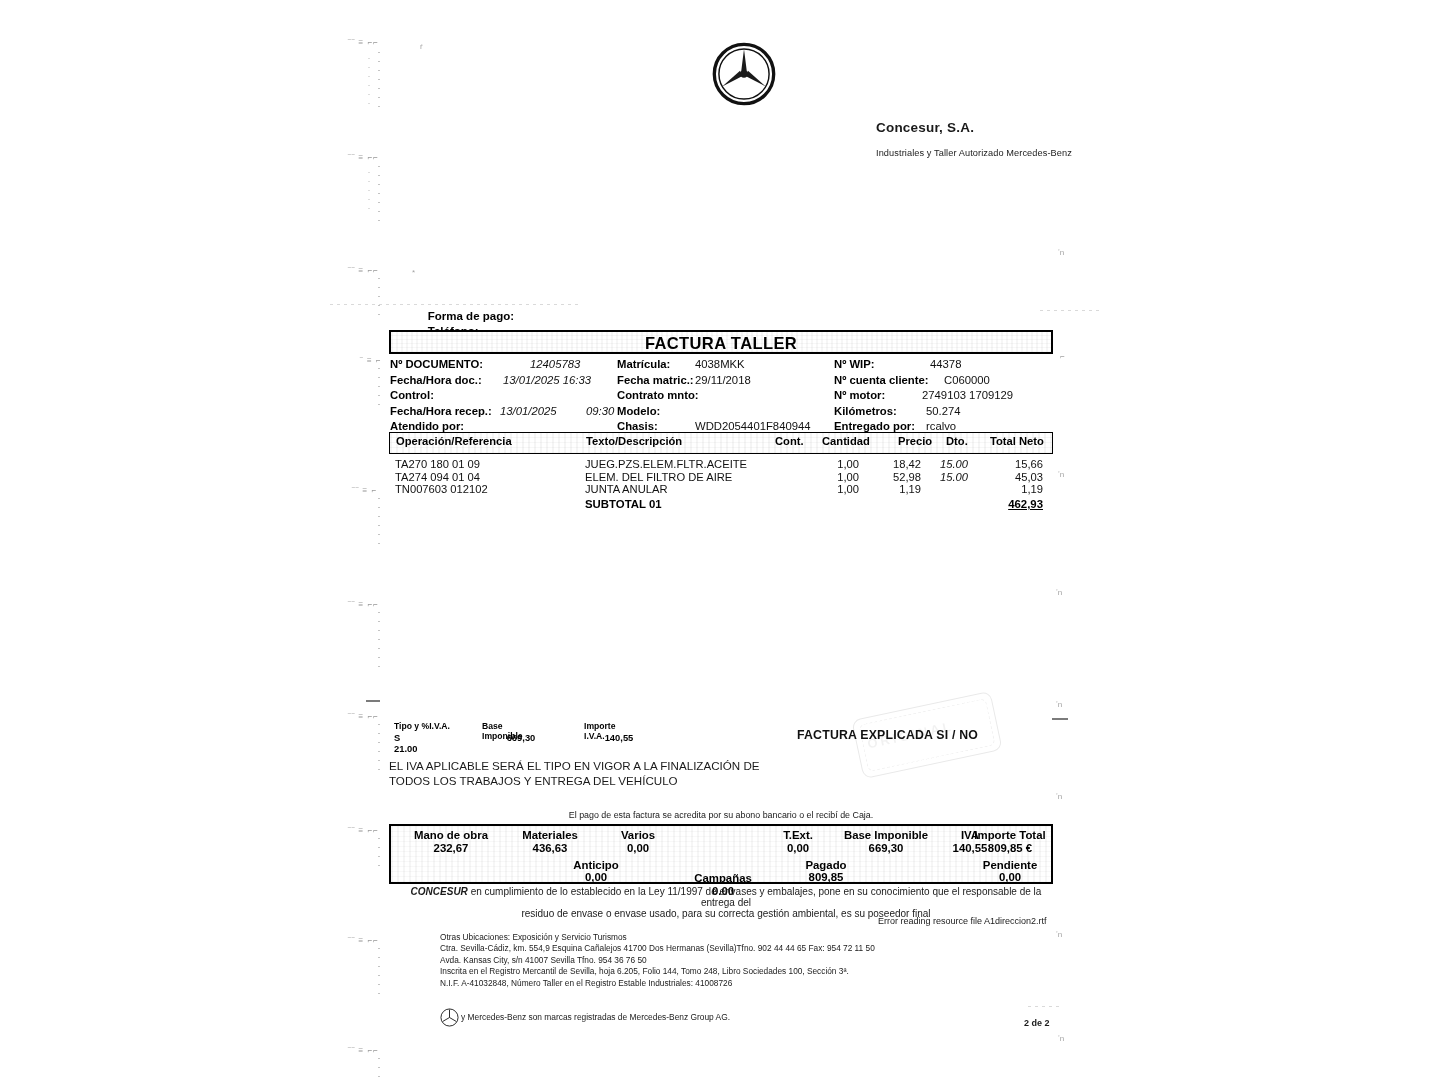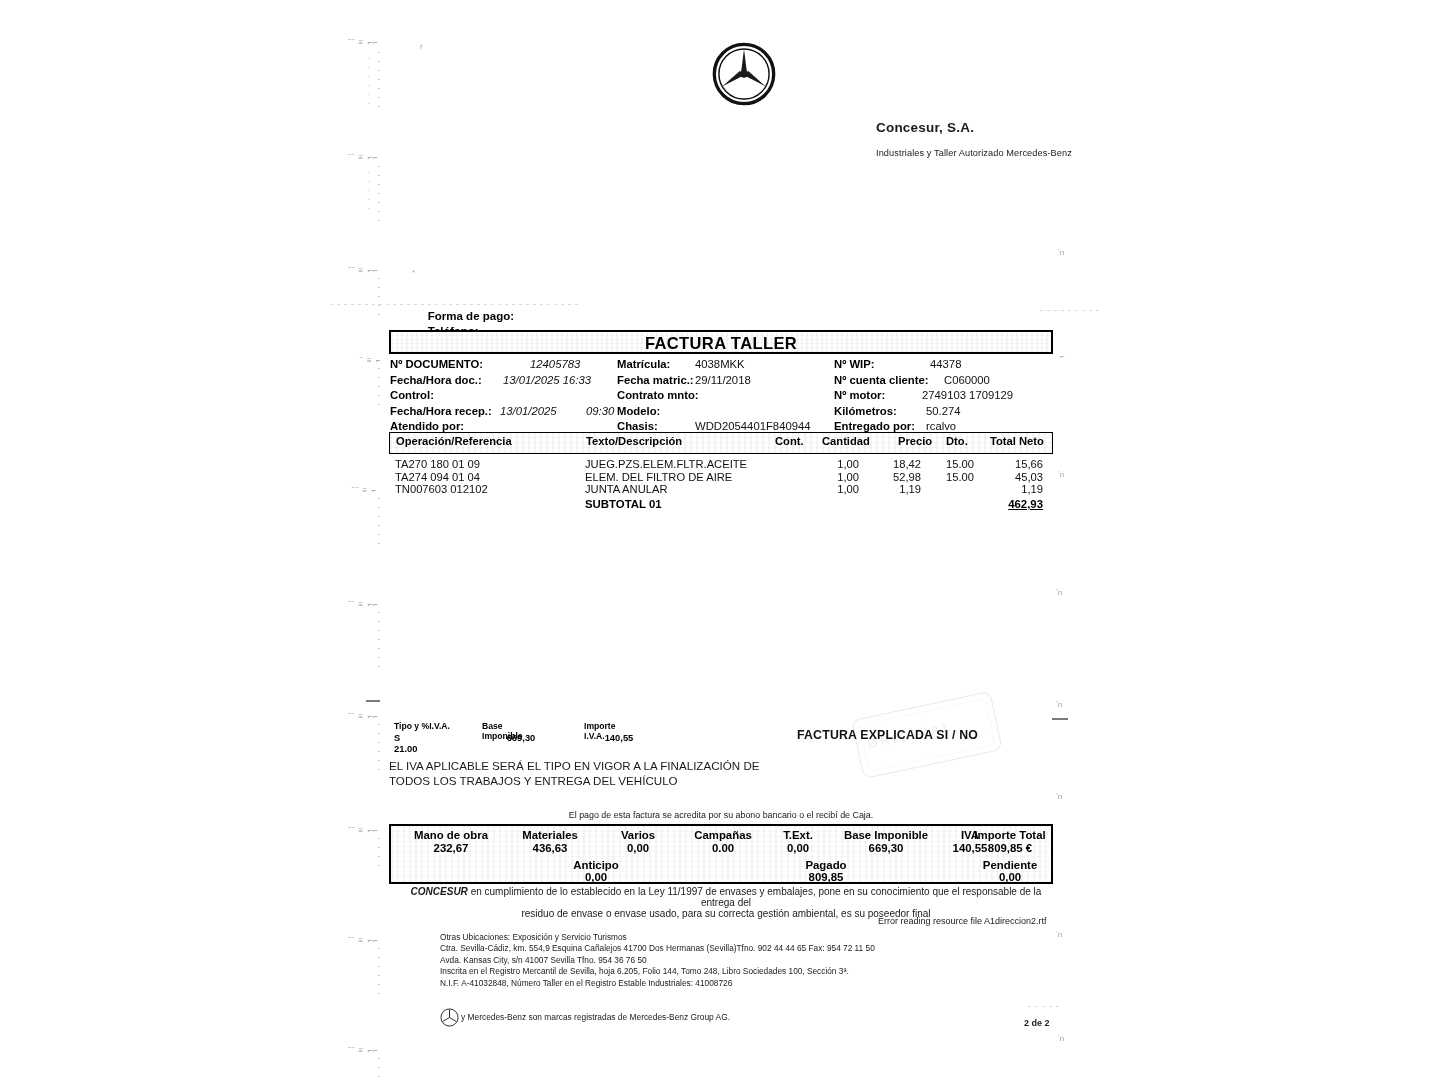--- a/index.html
+++ b/index.html
@@ -144,21 +144,21 @@
     width: 664px;
     font-size: 11.2px;
     color: #111;
   }
   .irow { position: relative; height: 12.7px; line-height: 12.7px; white-space: nowrap; }
   .irow span { position: absolute; }
   .i-ref  { left: 6px; }
   .i-desc { left: 196px; }
   .i-cant { left: 430px; width: 40px; text-align: right; }
   .i-prec { left: 490px; width: 42px; text-align: right; }
-  .i-dto  { left: 545px; width: 40px; text-align: right; }
+  .i-dto  { left: 545px; width: 40px; text-align: center; font-style: italic; }
   .i-tot  { left: 600px; width: 54px; text-align: right; }
 
   #subtotal-row {
     position: relative;
     height: 14px; line-height: 14px;
     font-weight: bold; font-size: 11.4px; color: #000;
     margin-top: 1px;
   }
   #subtotal-row .s-lbl { position: absolute; left: 196px; }
   #subtotal-row .s-val { position: absolute; left: 594px; width: 60px; text-align: right; text-decoration: underline; }
@@ -530,21 +530,21 @@
       <span class="tv">232,67</span>
     </div>
     <div class="tcell t-row1" style="left:110px; width:98px;">
       <span class="th">Materiales</span>
       <span class="tv">436,63</span>
     </div>
     <div class="tcell t-row1" style="left:206px; width:82px;">
       <span class="th">Varios</span>
       <span class="tv">0,00</span>
     </div>
-    <div class="tcell t-row1" style="left:286px; width:92px;">
+    <div class="tcell t-row1" style="left:286px; width:92px;margin-top:43px;">
       <span class="th">Campañas</span>
       <span class="tv">0.00</span>
     </div>
     <div class="tcell t-row1" style="left:376px; width:62px;">
       <span class="th">T.Ext.</span>
       <span class="tv">0,00</span>
     </div>
     <div class="tcell t-row1" style="left:436px; width:118px;">
       <span class="th">Base Imponible</span>
       <span class="tv">669,30</span>

